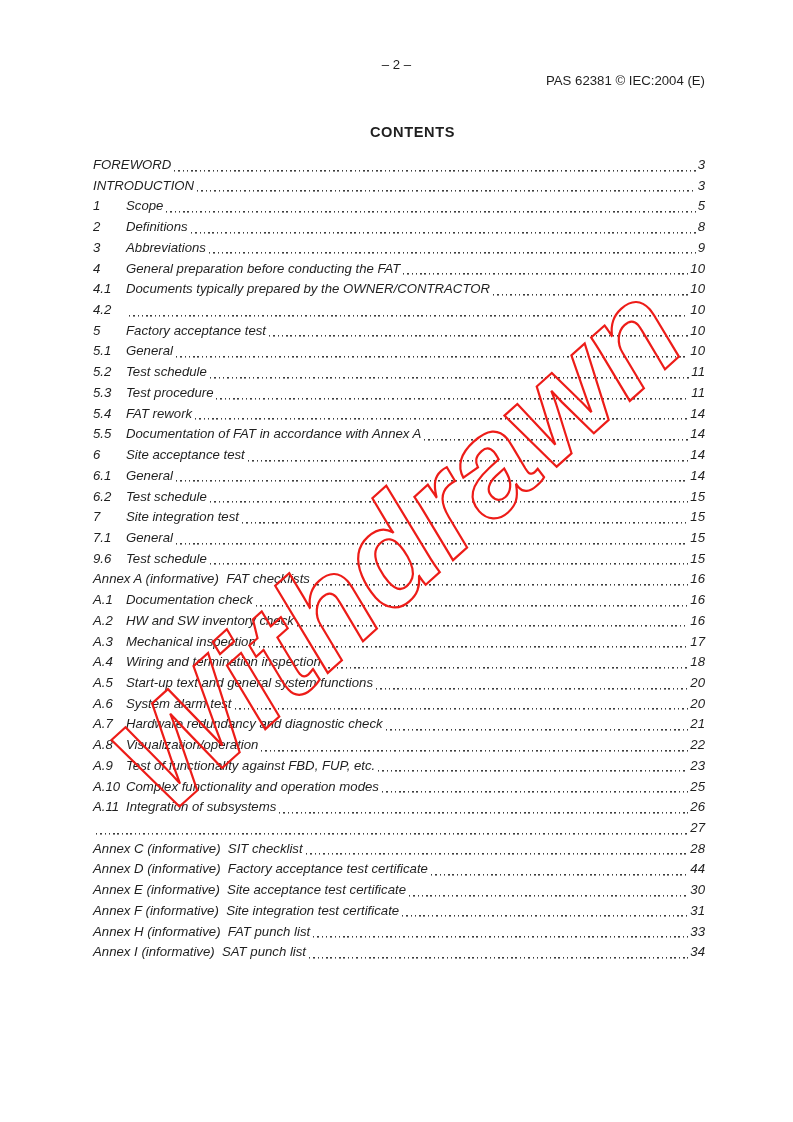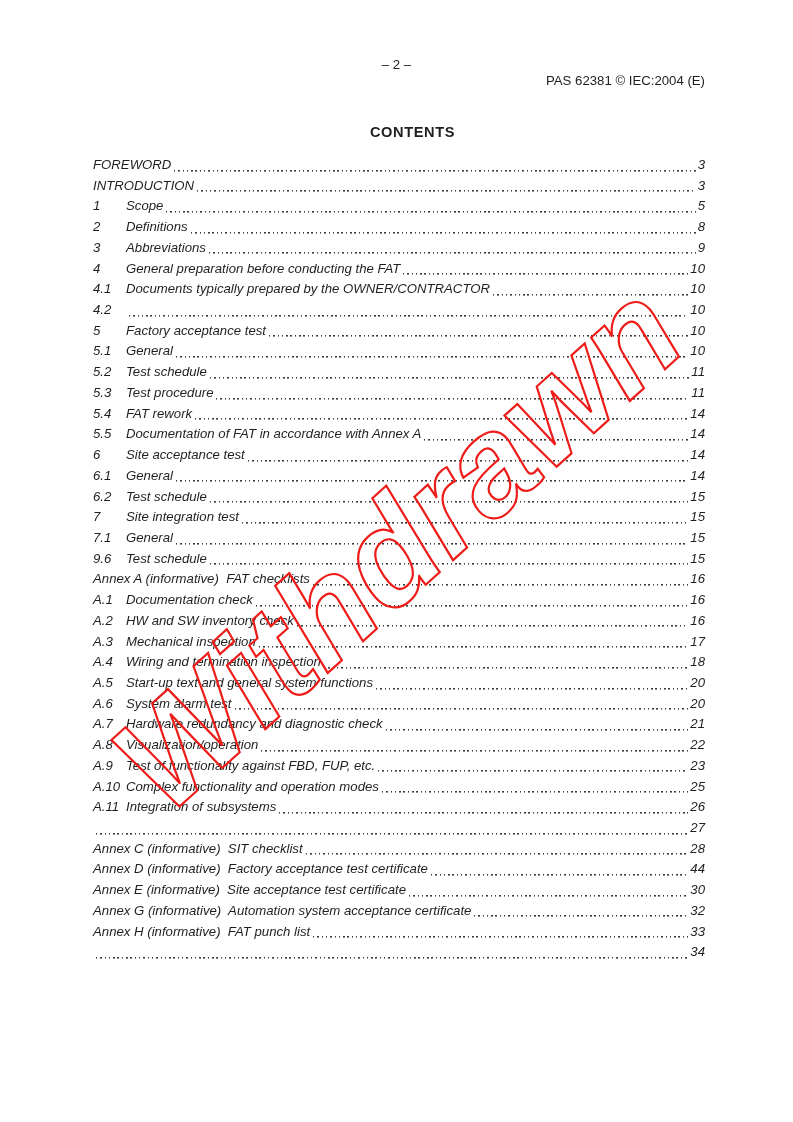--- a/index.html
+++ b/index.html
@@ -248,30 +248,31 @@
         <span class="toc-label">Annex D (informative)  Factory acceptance test certificate</span>
         <span class="toc-leader"></span>
         <span class="toc-page">44</span>
       </div>
       <div class="toc-row">
         <span class="toc-label">Annex E (informative)  Site acceptance test certificate</span>
         <span class="toc-leader"></span>
         <span class="toc-page">30</span>
       </div>
       <div class="toc-row">
-        <span class="toc-label">Annex G (informative)  Automation system acceptance certificate</span>
-        <span class="toc-leader"></span>
-        <span class="toc-page">32</span>
+        <span class="toc-label">Annex F (informative)  Site integration test certificate</span>
+        <span class="toc-leader"></span>
+        <span class="toc-page">31</span>
       </div>
       <div class="toc-row">
         <span class="toc-label">Annex H (informative)  FAT punch list</span>
         <span class="toc-leader"></span>
         <span class="toc-page">33</span>
       </div>
       <div class="toc-row">
+        <span class="toc-label">Annex I (informative)  SAT punch list</span>
         <span class="toc-leader"></span>
         <span class="toc-page">34</span>
       </div>
     </div>
 
   <svg class="watermark-svg" width="793" height="1122" viewBox="0 0 793 1122" aria-hidden="true">
     <text x="397" y="546" text-anchor="middle" dominant-baseline="central" transform="rotate(-42 397 546)" font-family="Liberation Sans, DejaVu Sans, sans-serif" font-size="138" font-weight="bold" font-style="italic" fill="none" stroke-width="2.2" stroke="#ed1c18">Withdrawn</text>
   </svg>
 
 </div>

